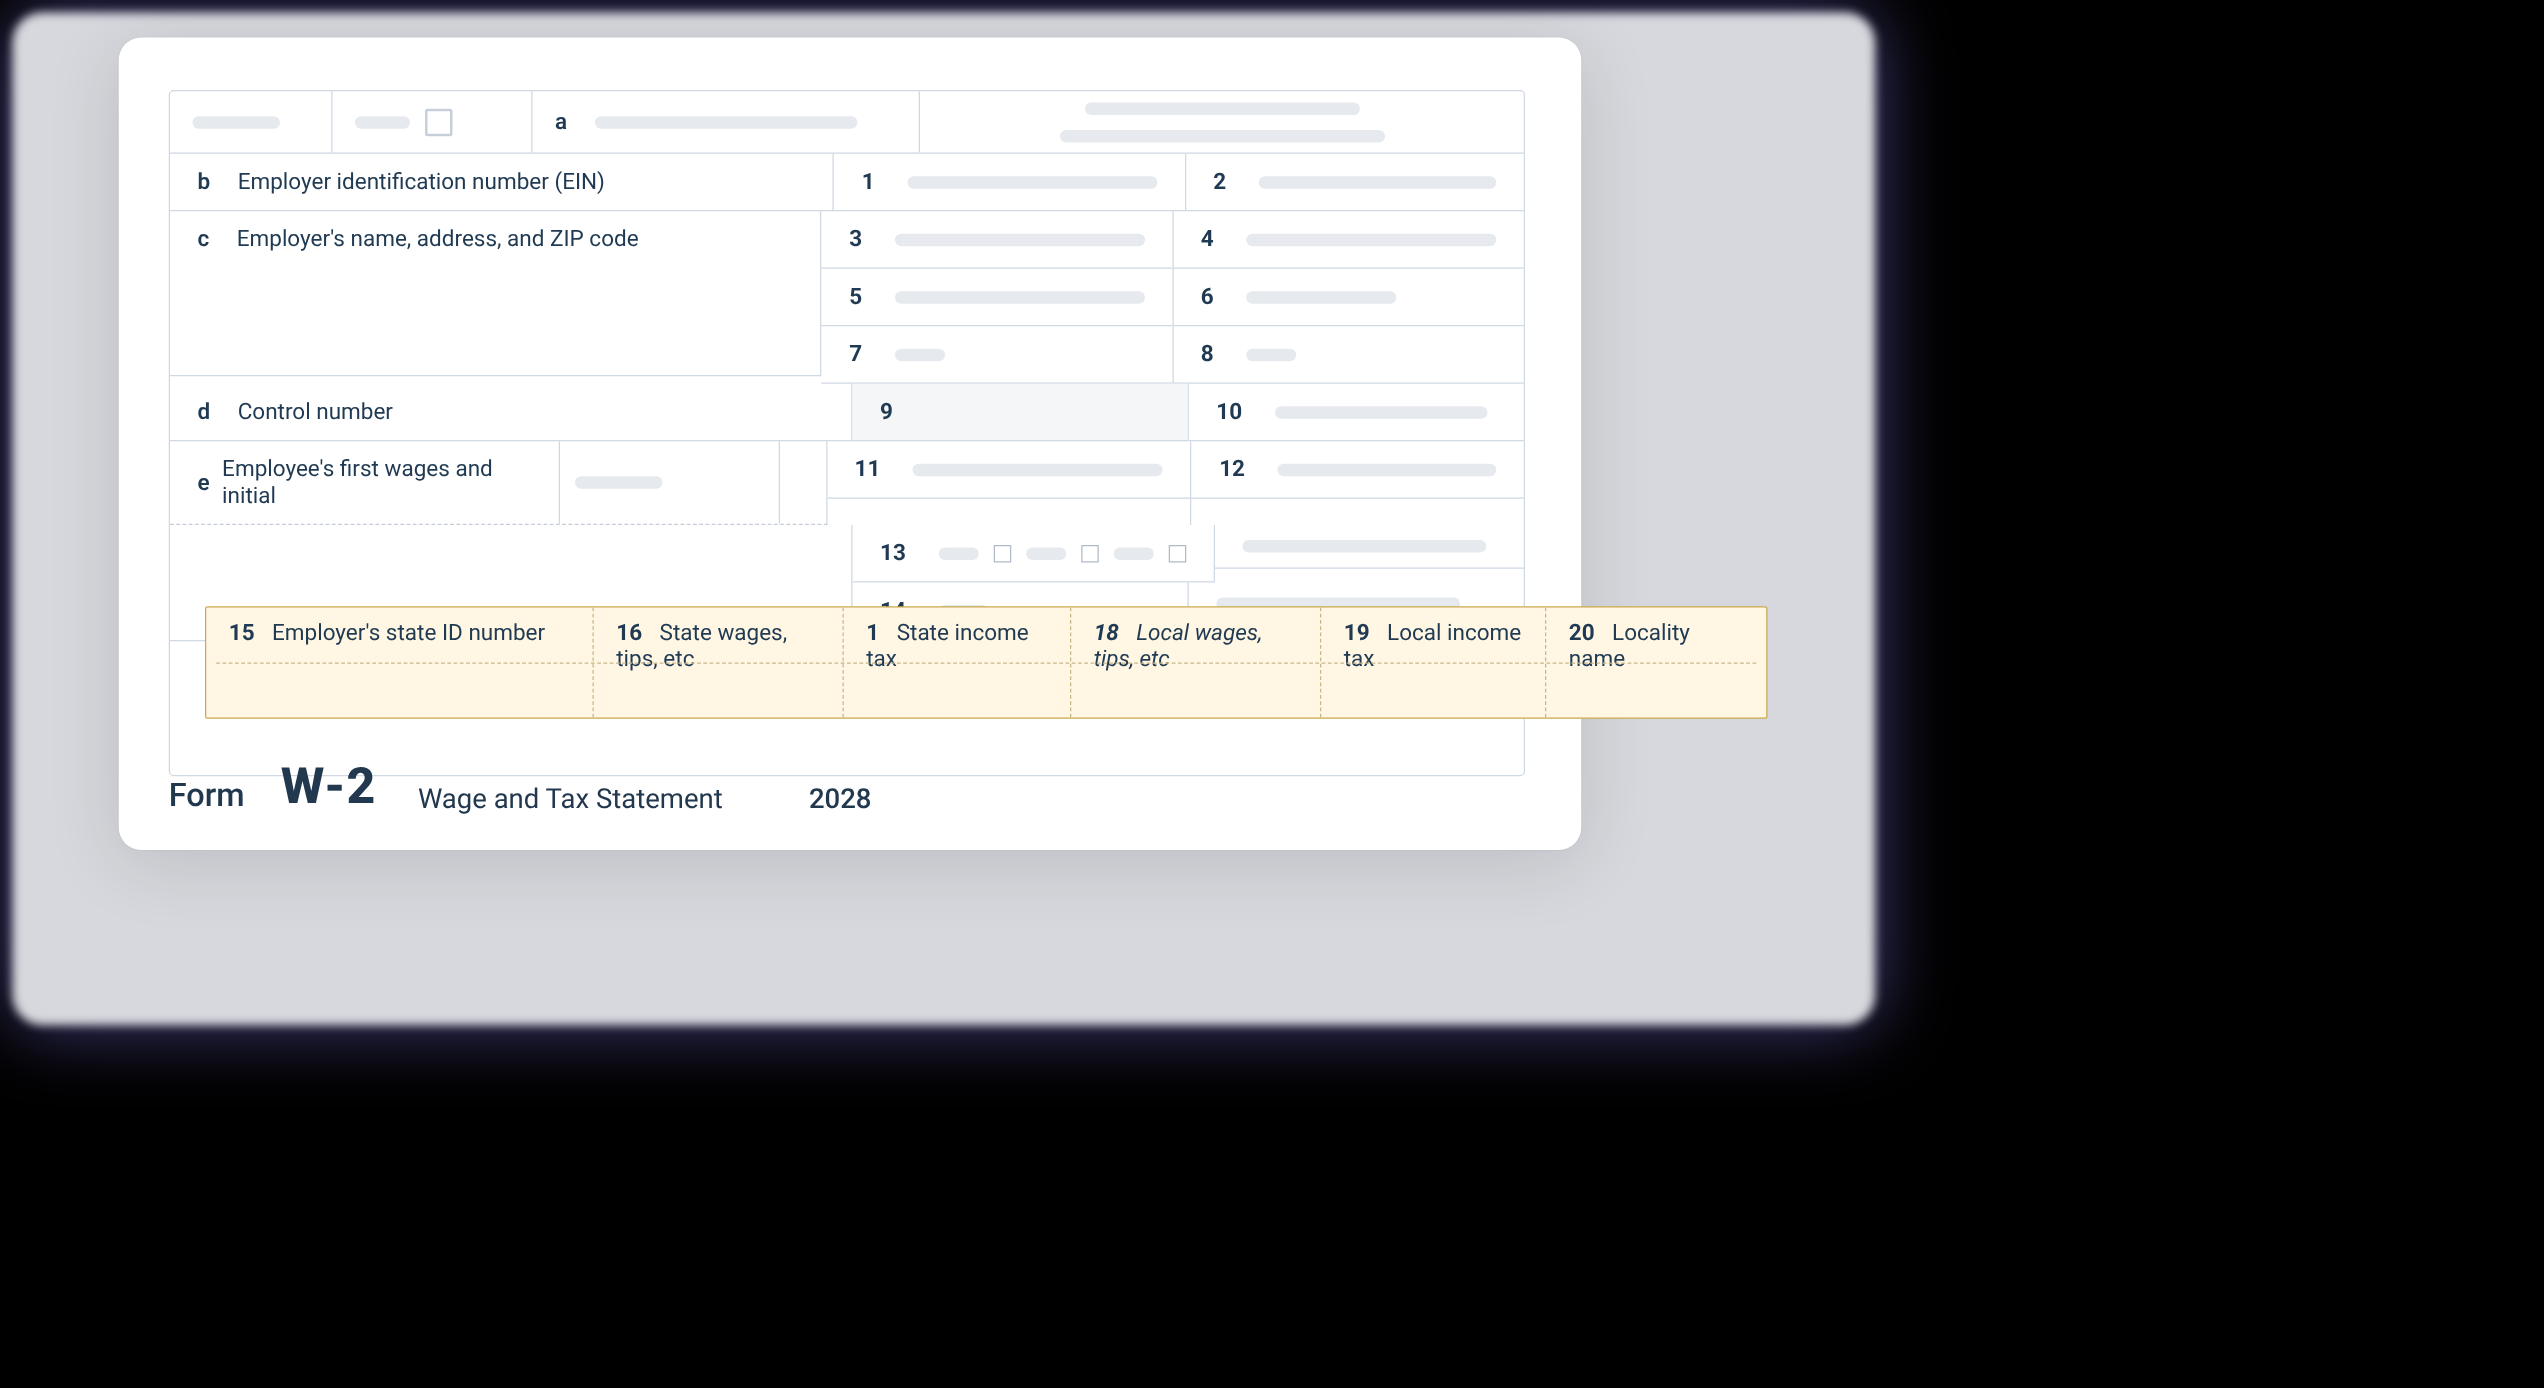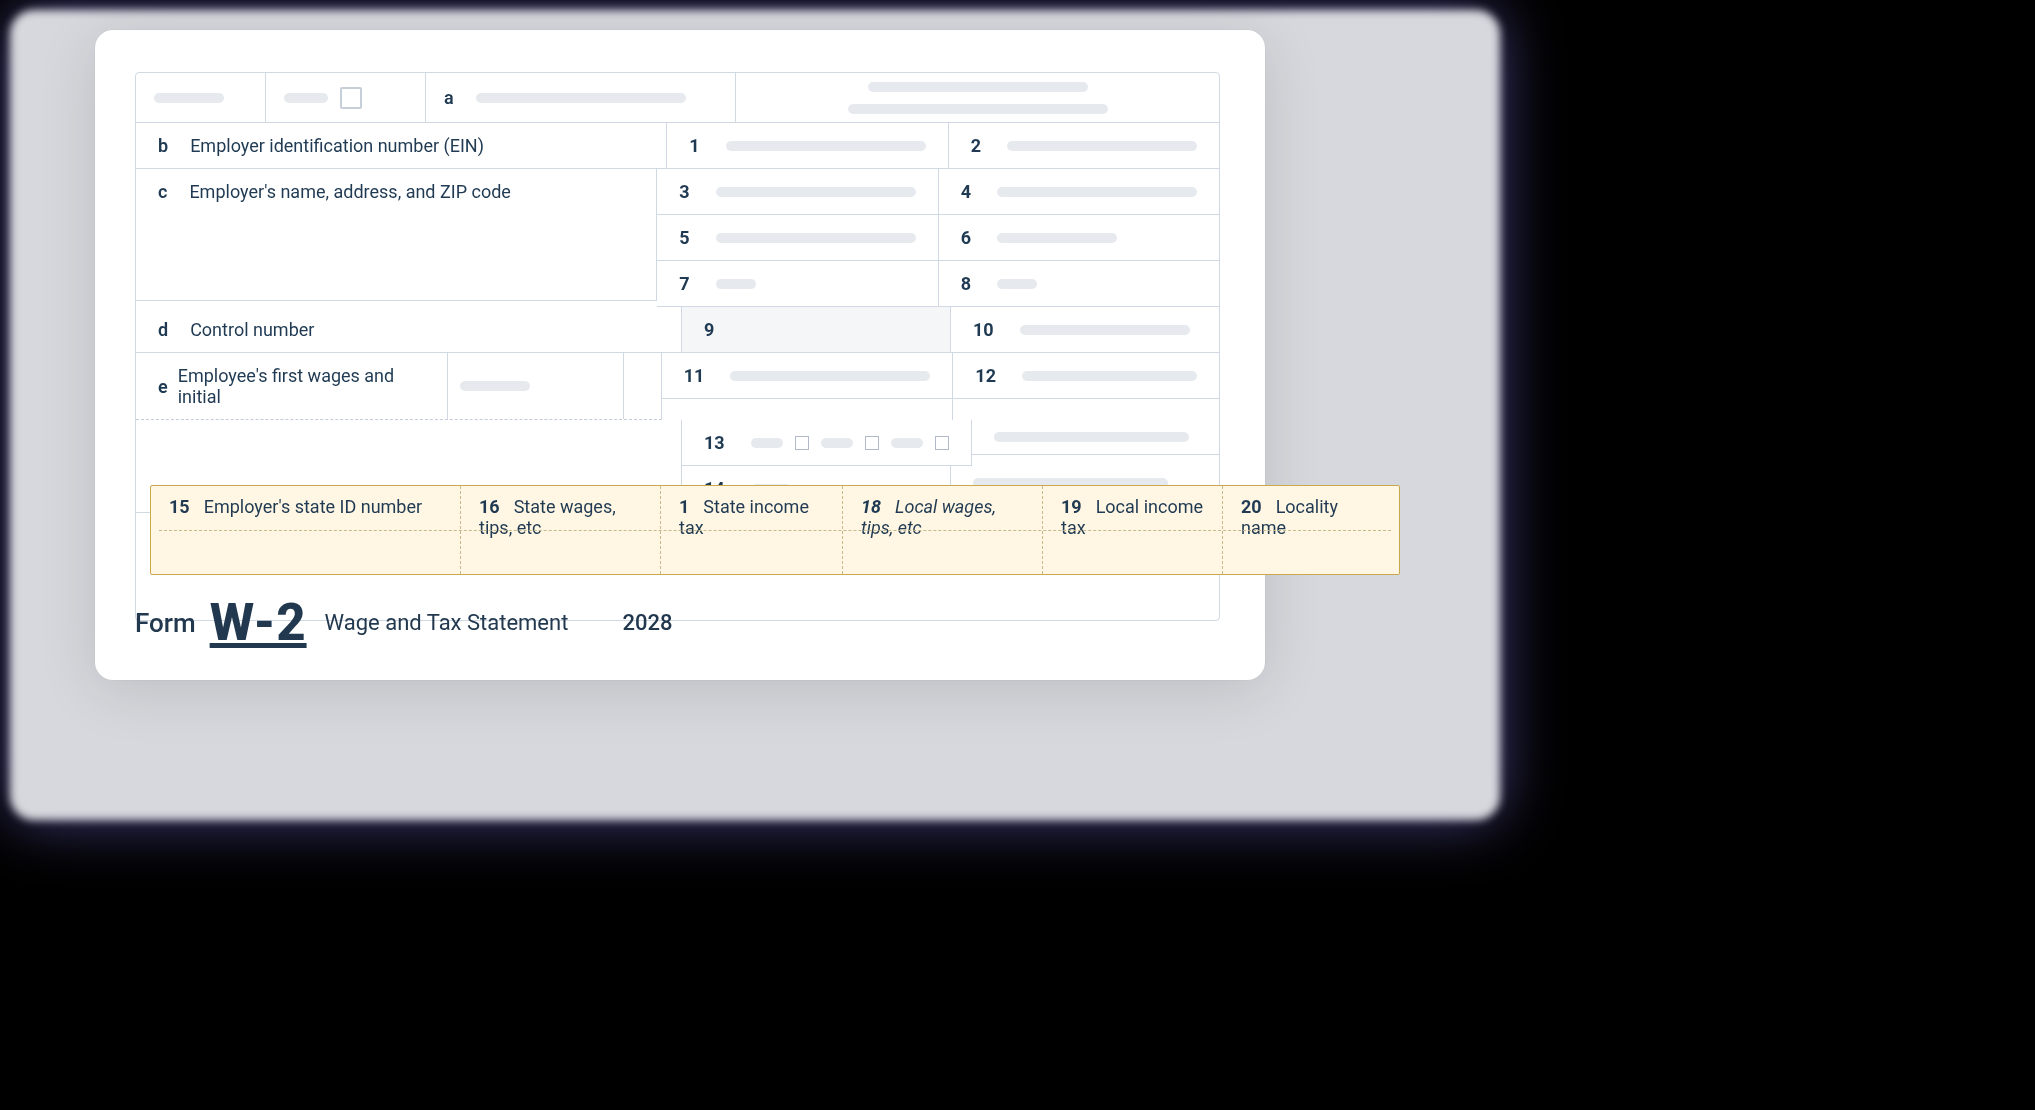--- a/index.html
+++ b/index.html
@@ -111,21 +111,21 @@
   .row-e { display:flex; border-bottom:1px dashed #c4ccd7; border-right:1px solid #cfd8e3; position:relative;}
   .row-e .e1 { flex: 0 0 312px; border-right:1px solid #cfd8e3; padding:12px 22px; display:flex; align-items:center;}
   .row-e .e2 { flex: 0 0 176px; border-right:1px solid #cfd8e3; display:flex; align-items:center; padding:12px;}
   .row-e .e3 { flex:1; }
 
   .emptyblock { height: 92px; border-right:1px solid #cfd8e3; padding:0 22px; display:flex; align-items:flex-end; color:#1f3a52;}
 
   
   .hl-strip {
     position: absolute;
-    left: 150px;
+    left: 164px;
     top: 485px;
     width: 1250px;
     height: 90px;
     background: #fff6e3;
     border: 1px solid #caa94d;
     border-radius: 2px;
     display: flex;
     color: #1f3a52;
     font-size: 18px;
     z-index: 20;
@@ -139,26 +139,26 @@
   }
   .hl-strip > div { padding: 10px 18px 0 18px; border-right:1px dashed #c7b88a; }
   .hl-strip > div:last-child{border-right:none;}
   .hc1{width:310px;} .hc2{width:200px;} .hc3{width:182px;} .hc4{width:200px;font-style:italic;} .hc5{width:180px;} .hc6{flex:1;}
 
   .footer {
     position: absolute;
     left: 40px;
     bottom: 28px;
     display:flex;
-    align-items: center;
-    gap: 14px;
+    align-items: flex-end;
+    gap: 29px;
     color:#22384e;
   }
   .footer .form-word{ font-size:26px; font-weight:500;}
-  .footer .w2 { font-size:51px; font-weight:800; letter-spacing:1px;text-decoration:underline;}
+  .footer .w2 { font-size:40px; font-weight:800; letter-spacing:1px;}
   .footer .desc{ font-size:22px; font-weight:400; margin-left:4px;}
   .footer .year{ font-size:22px; font-weight:500; margin-left:40px;}
 </style>
 </head>
 <body>
 
 <div class="pixel-bg"></div>
 
 <div class="glow-outer">
   <div class="glow-gray"></div>

